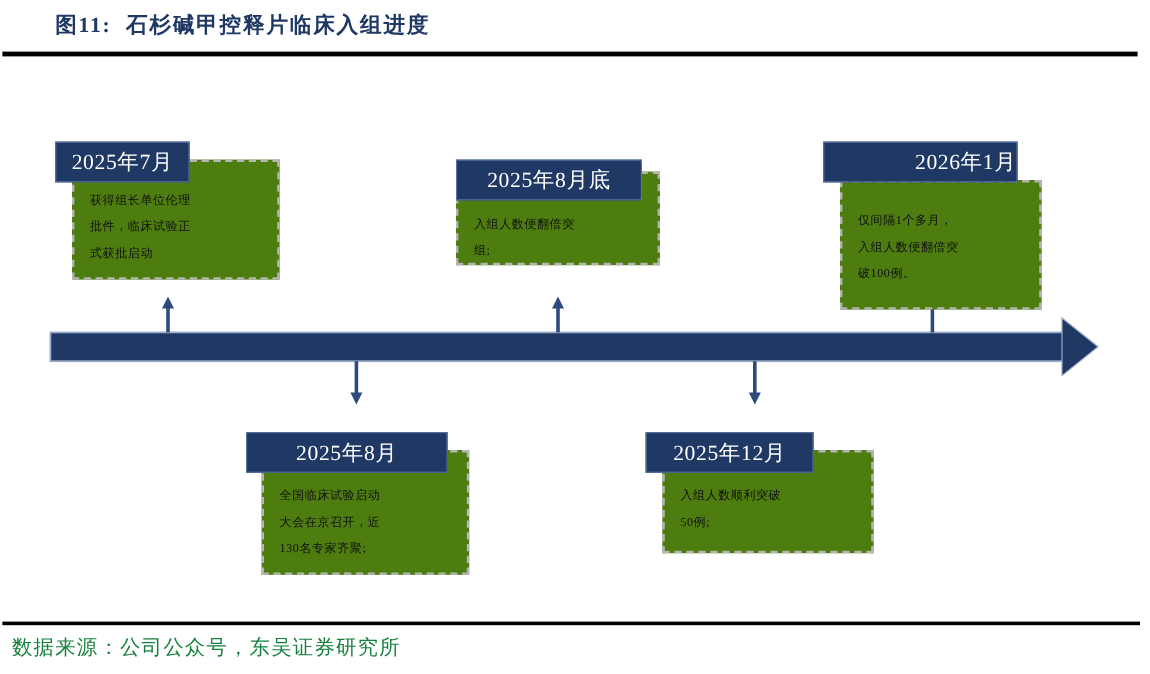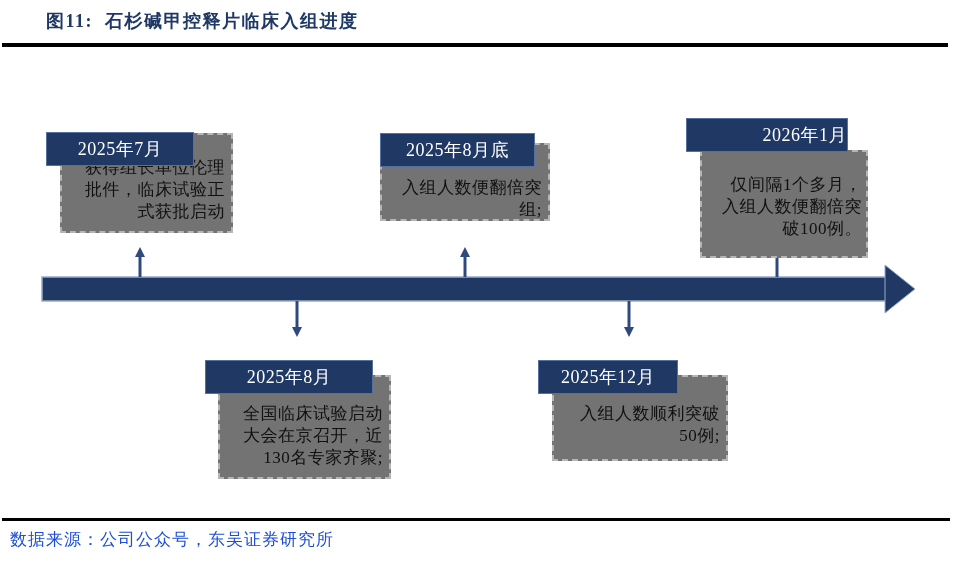--- a/index.html
+++ b/index.html
@@ -17,47 +17,47 @@
   }
   .title{
     position:absolute;left:14px;top:9px;
     font-size:18px;font-weight:bold;color:var(--navy);
     letter-spacing:1.5px;white-space:pre;margin-left:32px;
   }
   .rule-top{position:absolute;left:2px;top:43px;width:946px;height:4px;background:#000;}
   .rule-bottom{position:absolute;left:2px;top:518px;width:948px;height:3px;background:#000;}
   .source{
     position:absolute;left:10px;top:528px;
-    font-size:17px;color:#1d4ed8;letter-spacing:1px;white-space:pre;
+    font-size:17px;color:#15803d;letter-spacing:1px;white-space:pre;
   }
   .event-header{
     position:absolute;height:34px;z-index:2;
     background:var(--navy);border:1px solid #56719f;
     color:#ffffff;font-size:18px;line-height:33px;text-align:center;
     letter-spacing:0.5px;box-sizing:border-box;
   }
   .event-body{
     position:absolute;z-index:1;box-sizing:border-box;
-    border:2px dashed var(--dash);background:#737373;
-    font-size:17px;line-height:22px;color:var(--ink);
-    white-space:pre-line;letter-spacing:0.5px;text-align:right;
+    border:2px dashed var(--dash);background:#4d7c0f;
+    font-size:10px;line-height:22px;color:var(--ink);
+    white-space:pre-line;letter-spacing:0.5px;
   }
   .timeline-svg{position:absolute;left:40px;top:240px;}
   .tl-bar{fill:var(--navy);stroke:var(--bar-border);stroke-width:1.5;}
   .tl-head{fill:var(--navy);stroke:var(--bar-border);stroke-width:1;}
   .tl-conn{stroke:var(--arrow);stroke-width:3;}
   .tl-conn-head{fill:var(--arrow);}
 </style>
 </head>
 <body>
 
 <div class="title">图11:  石杉碱甲控释片临床入组进度</div>
 <div class="rule-top"></div>
 
-<div class="event-header" style="left:46px;top:132px;width:148px;">2025年7月</div>
+<div class="event-header" style="left:46px;top:118px;width:112px;">2025年7月</div>
 <div class="event-body" style="left:60px;top:133px;width:173px;height:100px;padding:22px 6px 0 13px;">获得组长单位伦理
 批件，临床试验正
 式获批启动</div>
 
 <div class="event-header" style="left:380px;top:133px;width:155px;">2025年8月底</div>
 <div class="event-body" style="left:380px;top:143px;width:170px;height:78px;padding:32px 6px 0 13px;">入组人数便翻倍突
 组;</div>
 
 <div class="event-header" style="left:686px;top:118px;width:162px;text-align:right;">2026年1月</div>
 <div class="event-body" style="left:700px;top:150px;width:168px;height:108px;padding:22px 4px 0 13px;">仅间隔1个多月，

